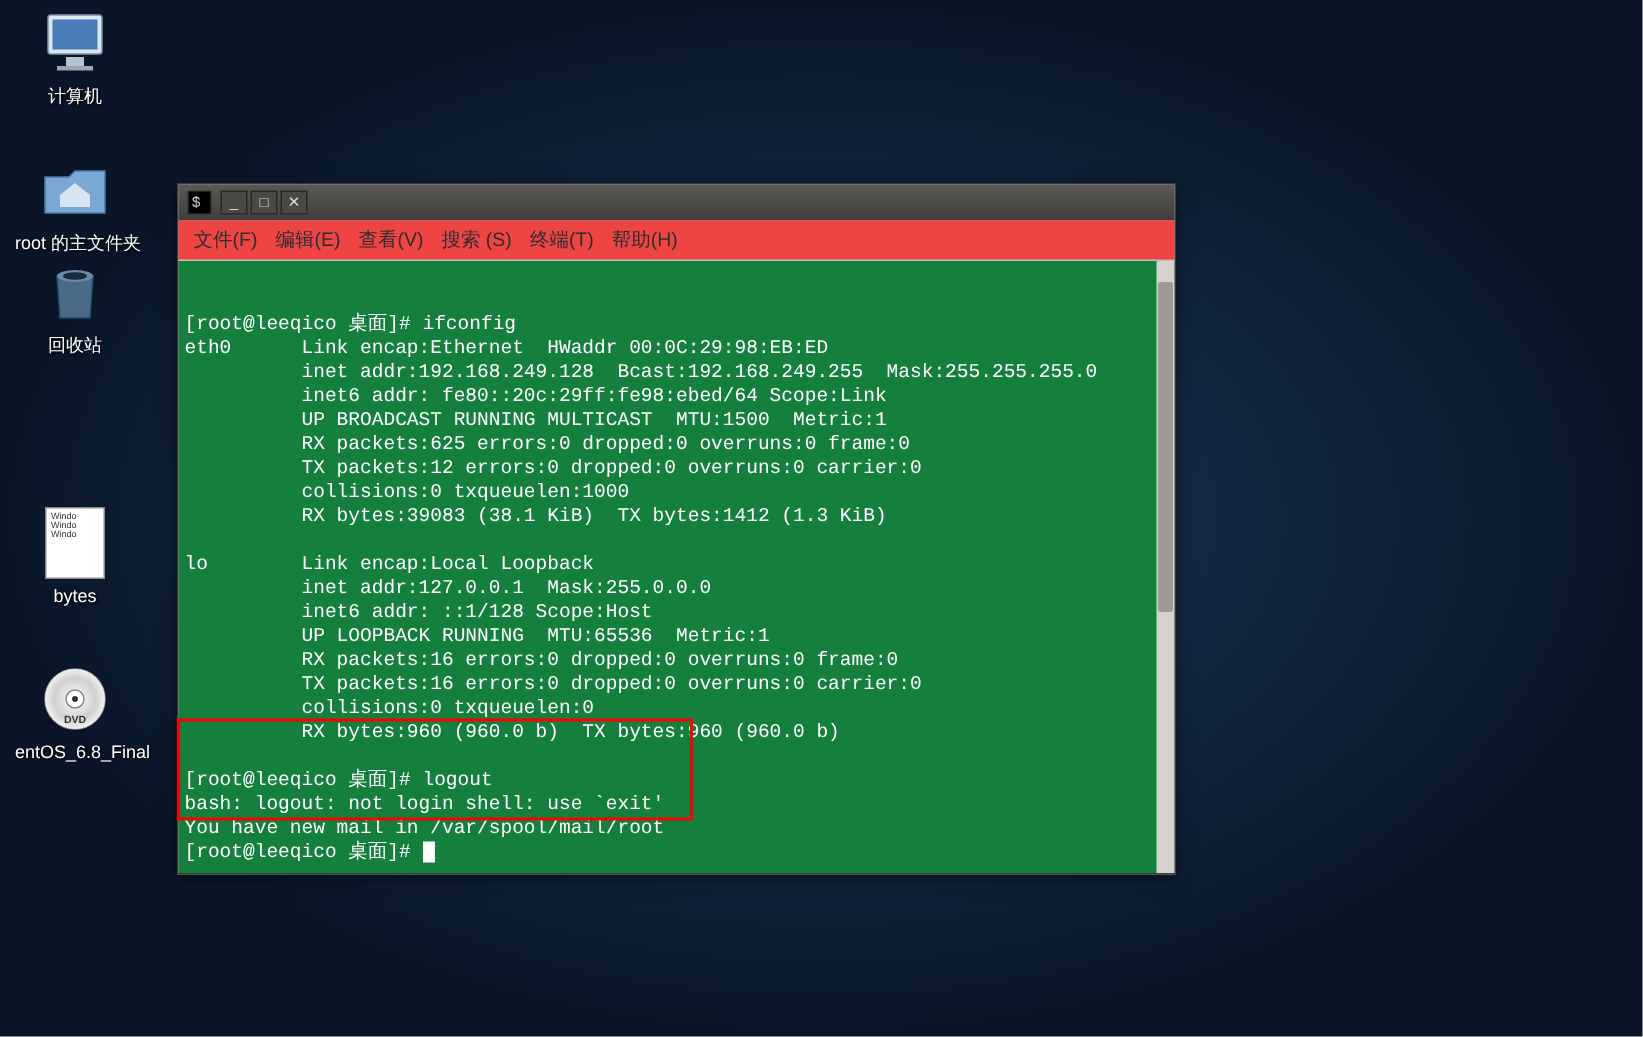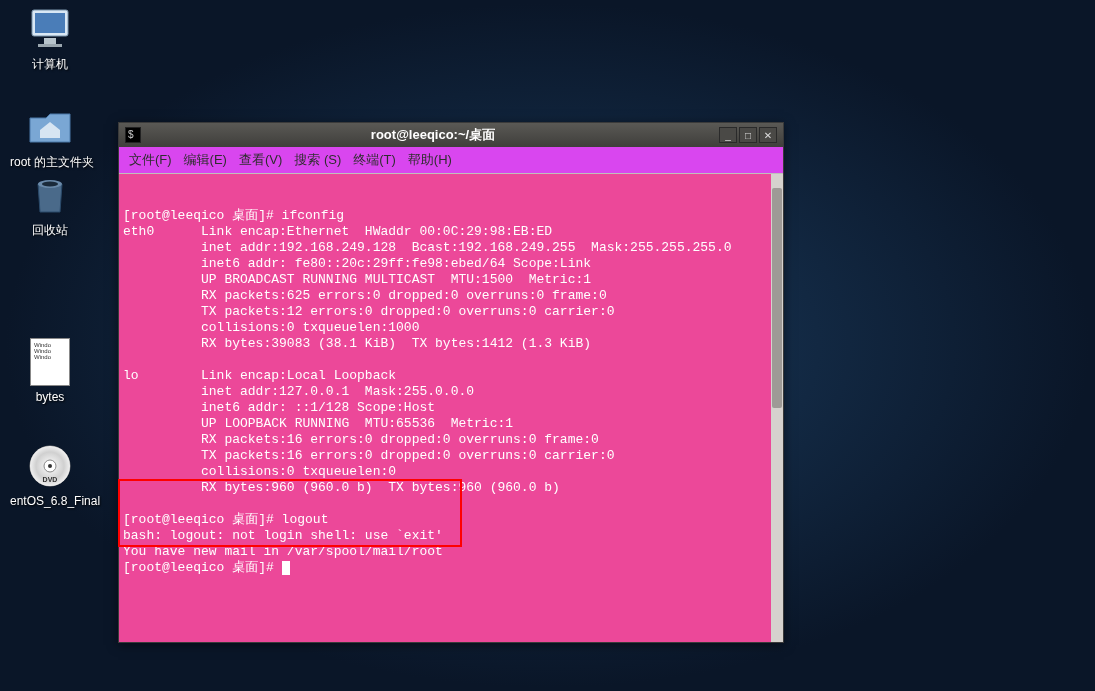--- a/index.html
+++ b/index.html
@@ -66,40 +66,40 @@
     background: #4a4946;
     border: 1px solid #2a2a2a;
     color: #ddd;
     font-size: 10px;
     display: flex;
     align-items: center;
     justify-content: center;
     cursor: pointer;
   }
   .menubar {
-    background: #d946ef;
+    background: #ef4444;
     padding: 2px 6px;
     font-size: 13px;
     display: flex;
     gap: 4px;
     border-bottom: 1px solid #c0bfbc;
   }
   .menubar .menu-item {
     padding: 2px 4px;
     cursor: pointer;
     color: #2e2e2e;
   }
   .terminal-body {
-    background: #ec4899;
+    background: #15803d;
     color: white;
     font-family: "Courier New", monospace;
     font-size: 13px;
     line-height: 16px;
     padding: 2px 4px;
-    height: 468px;
+    height: 408px;
     position: relative;
     white-space: pre;
     overflow: hidden;
   }
   .terminal-scroll {
     position: absolute;
     right: 0;
     top: 0;
     bottom: 0;
     width: 12px;
@@ -202,21 +202,20 @@
 
 <div class="terminal-window">
   <div class="titlebar">
     <div class="win-icon">
       <svg viewBox="0 0 16 16">
           <rect width="16" height="16" fill="#222"></rect>
           <rect x="1" y="1" width="14" height="14" fill="#000"></rect>
           <text x="3" y="11" fill="#ccc" font-size="10">$</text>
         </svg>
     </div>
-    <div class="title-text">root@leeqico:~/桌面</div>
     <div class="win-btns">
       <div class="win-btn">_</div>
       <div class="win-btn">□</div>
       <div class="win-btn">✕</div>
     </div>
   </div>
   <div class="menubar" id="menubar">
       <span class="menu-item">文件(F)</span>
       <span class="menu-item">编辑(E)</span>
       <span class="menu-item">查看(V)</span>

